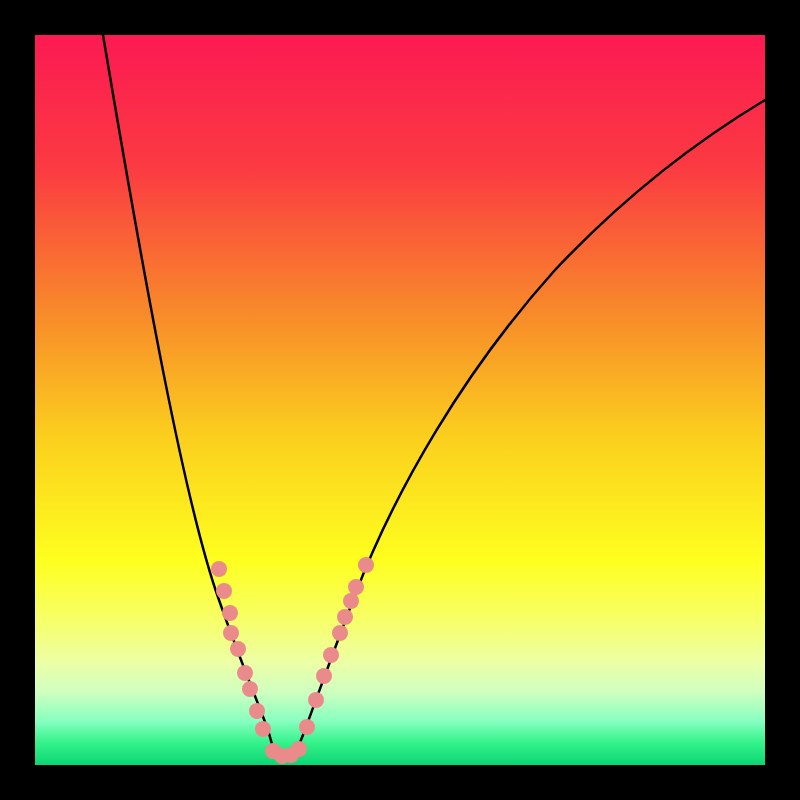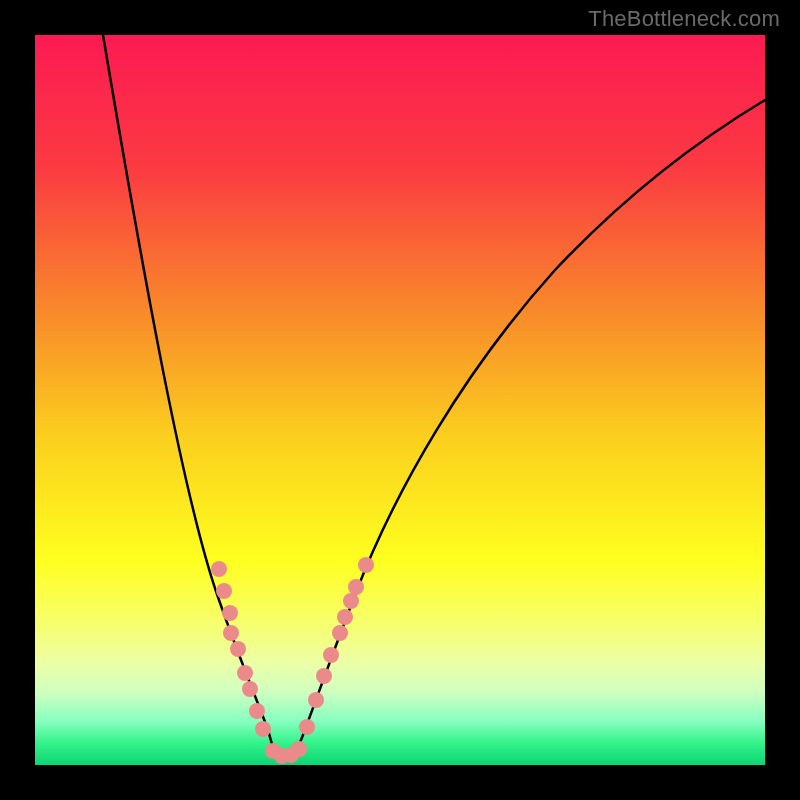--- a/index.html
+++ b/index.html
@@ -49,21 +49,20 @@
     left: 0;
     width: 730px;
     height: 730px;
     overflow: visible;
   }
 </style>
 </head>
 <body>
 
 <div class="frame">
-  <div class="watermark">TheBottleneck.com</div>
 
   <div class="plot-area">
     <div class="grad" id="grad" style="background: linear-gradient(rgb(252, 26, 82) 0%, rgb(251, 58, 66) 18%, rgb(248, 138, 42) 38%, rgb(251, 207, 30) 55%, rgb(254, 255, 31) 72%, rgb(247, 255, 103) 80%, rgb(236, 255, 166) 86%, rgb(207, 255, 192) 90%, rgb(134, 255, 191) 94%, rgb(51, 242, 138) 97%, rgb(13, 213, 115) 100%);"></div>
     <svg class="curve" viewBox="0 0 730 730" preserveAspectRatio="none">
       <path id="curve-left" fill="none" d="M 68 0 C 110 250, 150 470, 184 565 C 205 625, 222 665, 233 695 L 240 720" stroke="#000000" stroke-width="2.5" stroke-linecap="round"></path>
       <path id="curve-right" fill="none" d="M 260 720 L 268 700 C 280 668, 300 612, 320 560 C 360 455, 430 335, 520 235 C 600 150, 680 95, 730 65" stroke="#000000" stroke-width="2.5" stroke-linecap="round"></path>
       <path id="curve-bottom" fill="none" d="M 240 720 Q 250 726, 260 720" stroke="#000000" stroke-width="2.5" stroke-linecap="round"></path>
       <g id="markers">
           <circle cx="184" cy="534" r="8" fill="#eb8a8a"></circle>
           <circle cx="189" cy="556" r="8" fill="#eb8a8a"></circle>

